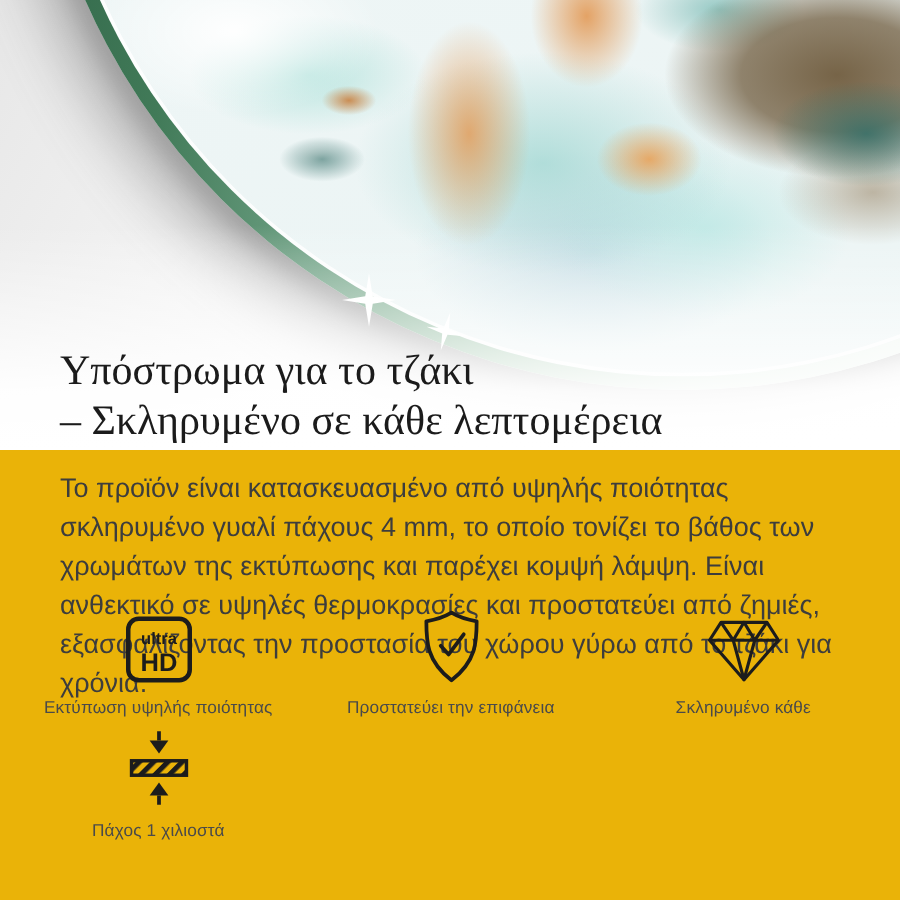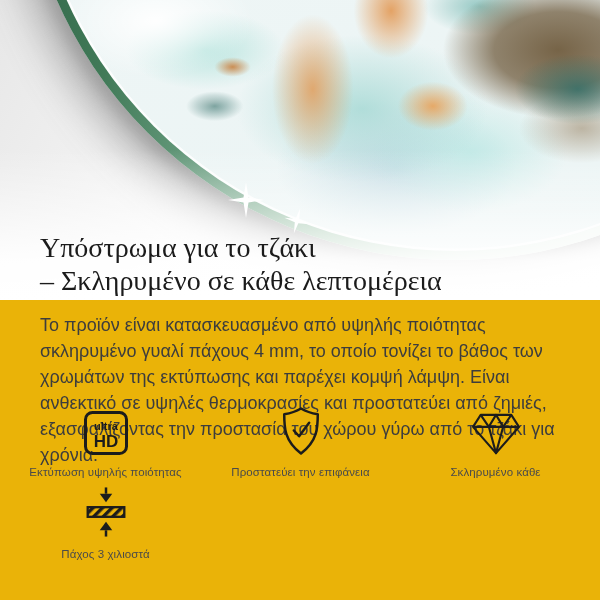--- a/index.html
+++ b/index.html
@@ -123,17 +123,17 @@
               <rect width="3.5" height="7" fill="#1c1c1c"></rect>
             </pattern>
           </defs>
           <line x1="23" y1="1.5" x2="23" y2="8" stroke="#1c1c1c" stroke-width="2.6"></line>
           <polygon points="16.5,8 29.5,8 23,17" fill="#1c1c1c"></polygon>
           <rect x="4" y="22" width="38" height="10" fill="url(#hatch)" stroke="#1c1c1c" stroke-width="2.4"></rect>
           <polygon points="16.5,46 29.5,46 23,37" fill="#1c1c1c"></polygon>
           <line x1="23" y1="52.5" x2="23" y2="46" stroke="#1c1c1c" stroke-width="2.6"></line>
         </svg>
       </div>
-      <div class="feature-label">Πάχος 3 χιλιοστά</div>
+      <div class="feature-label">Πάχος 1 χιλιοστά</div>
     </div>
 
   </div>
 </div>
 
 </body></html>

